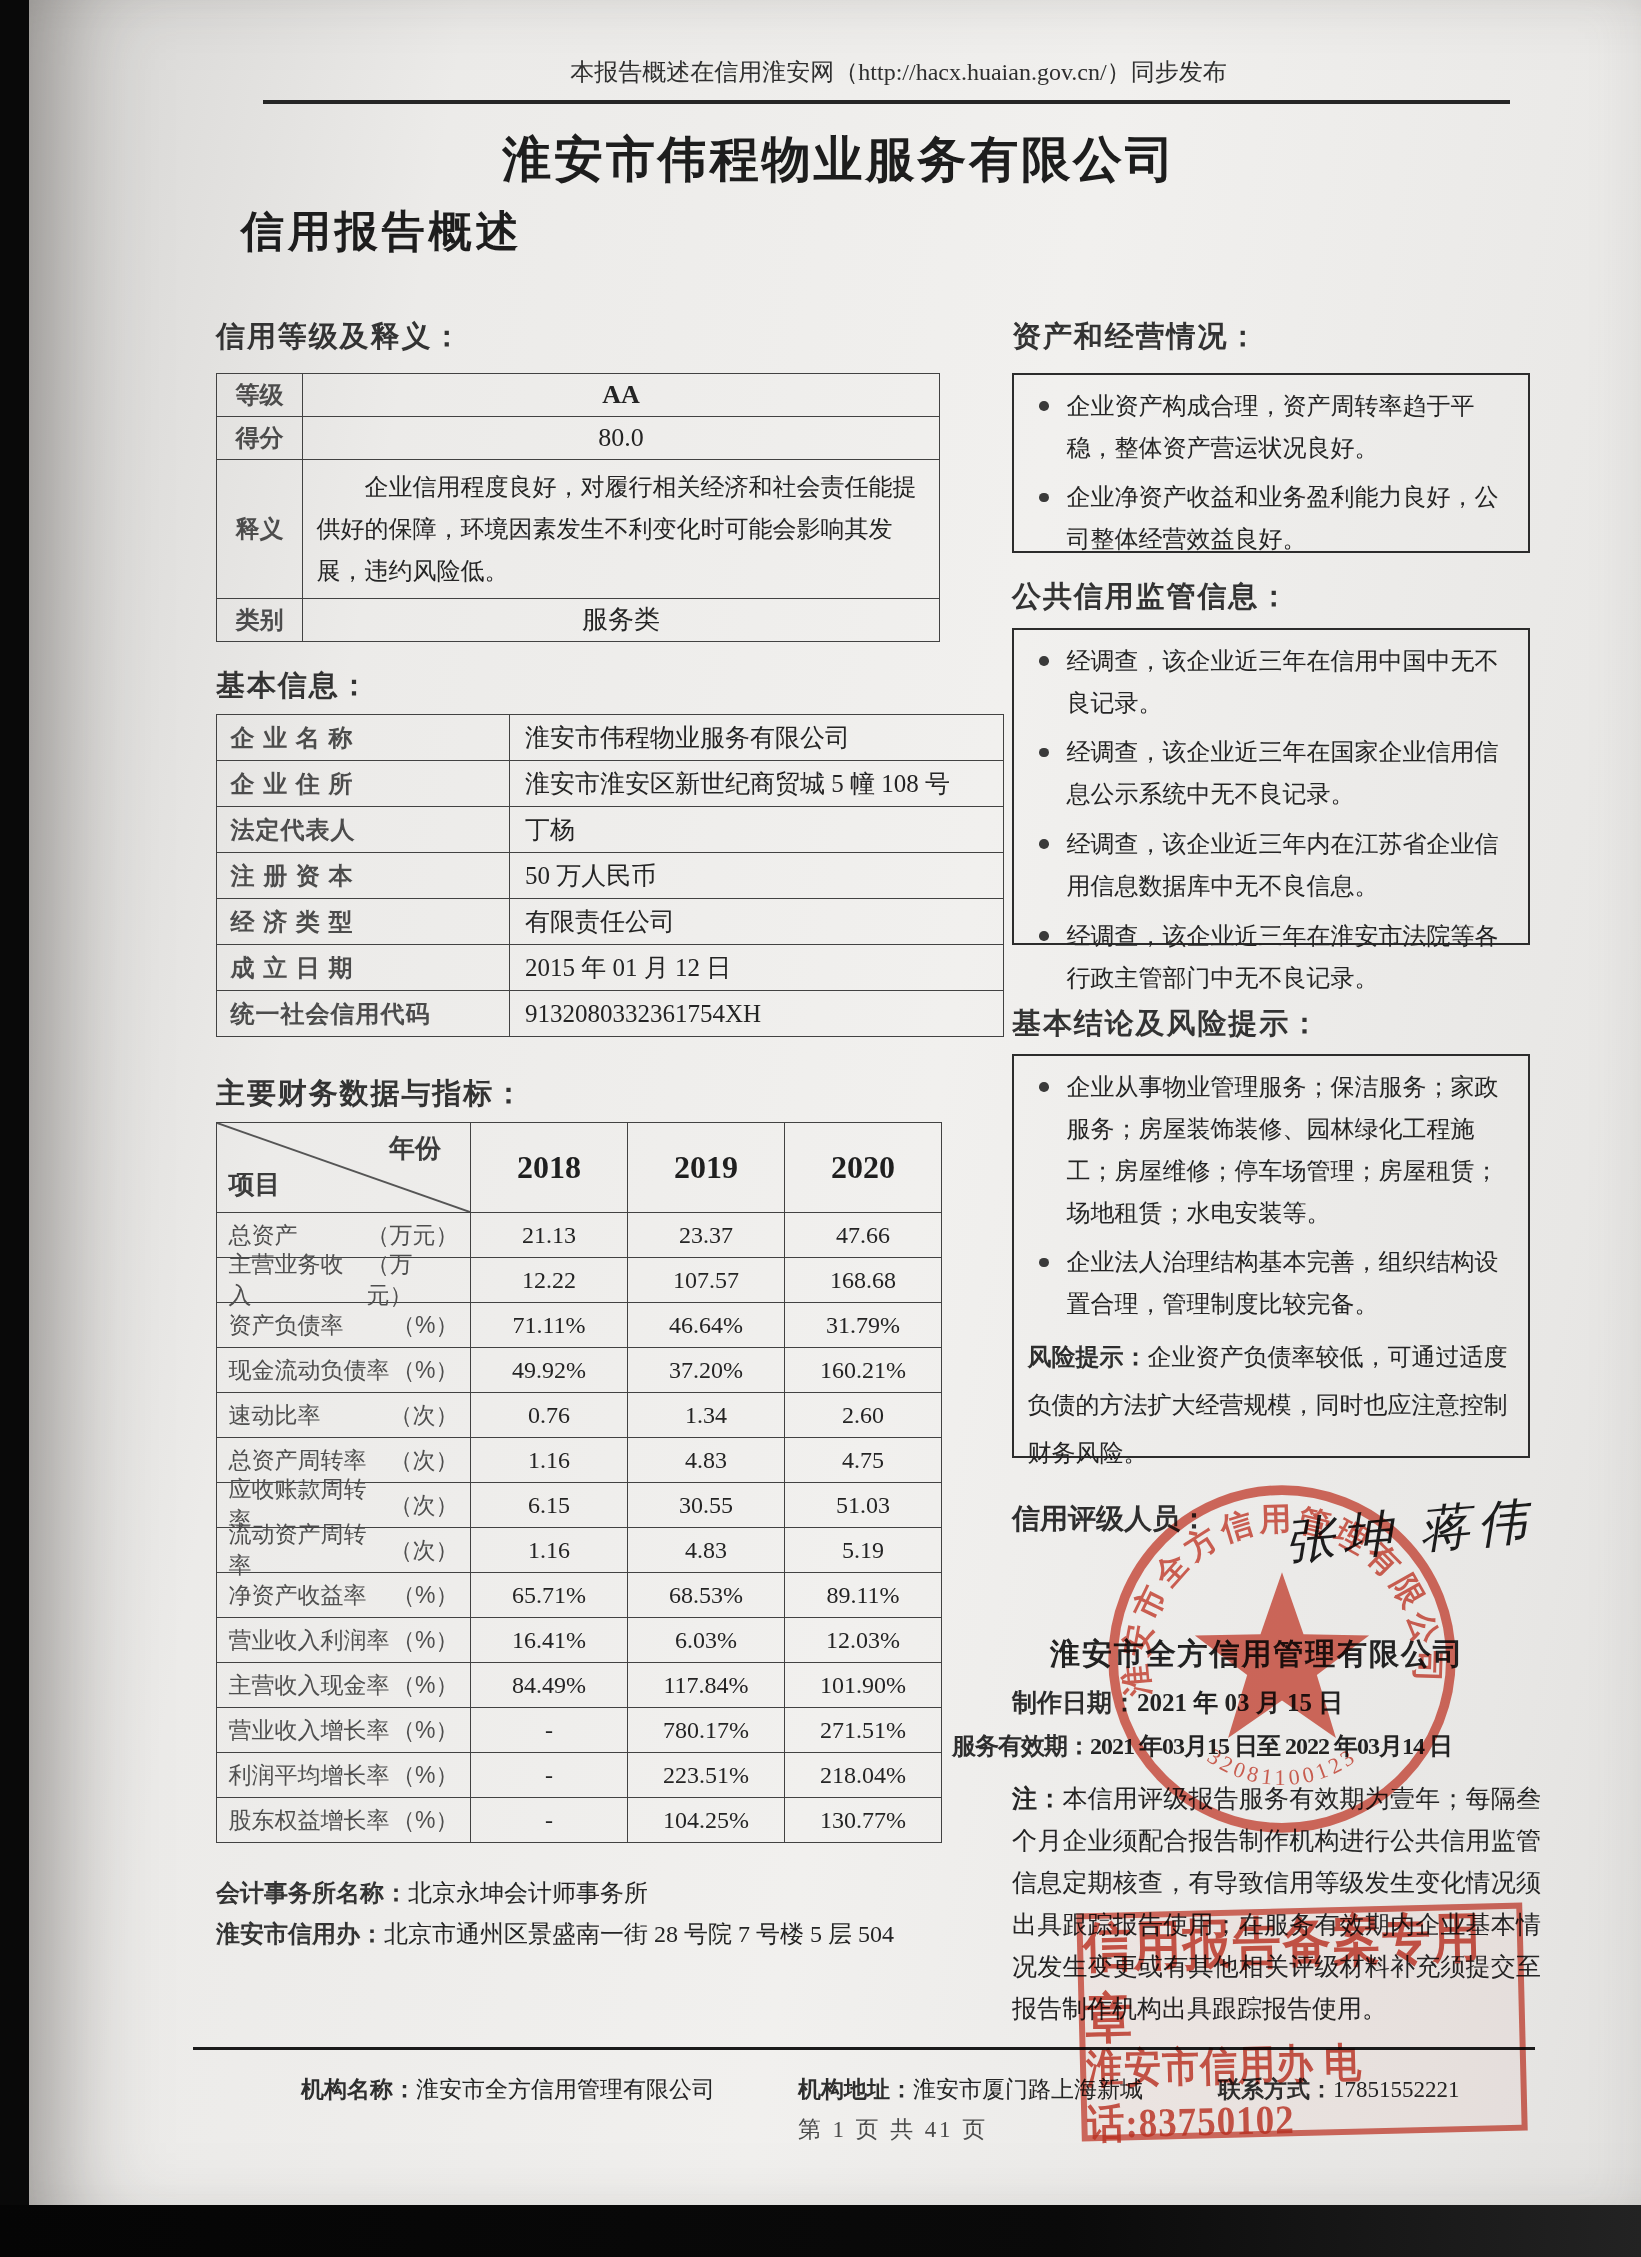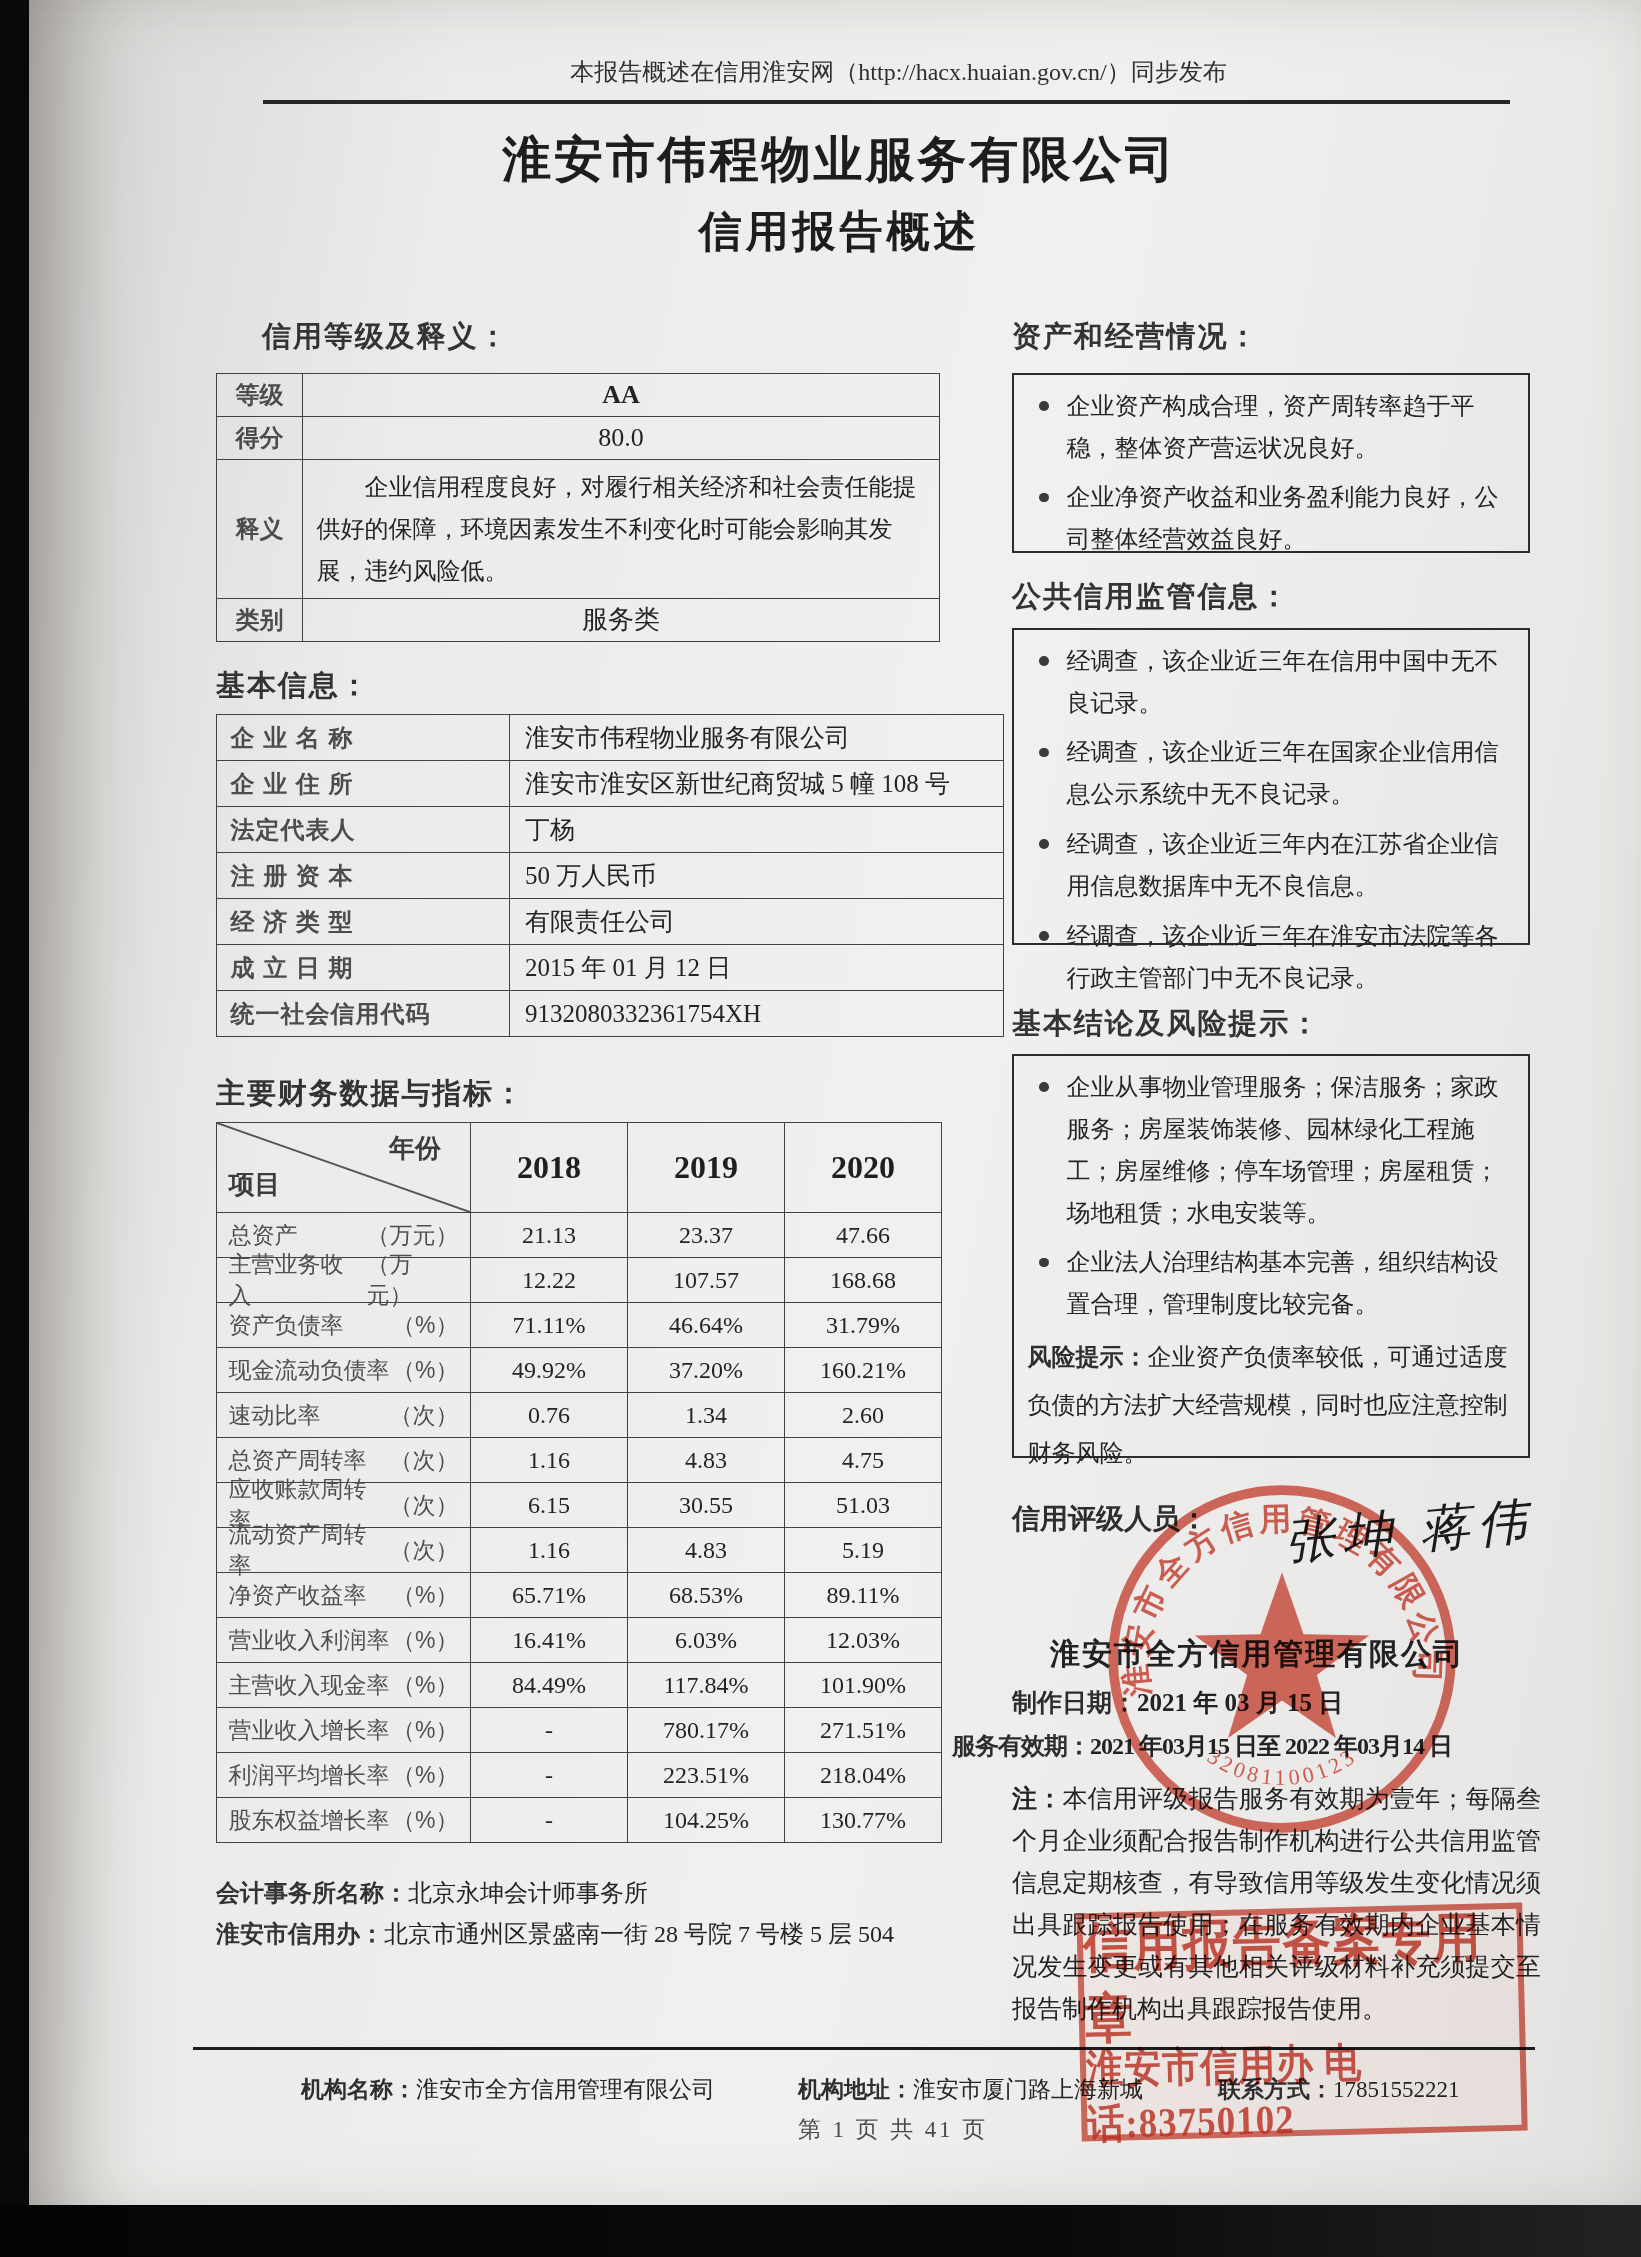--- a/index.html
+++ b/index.html
@@ -15,21 +15,21 @@
         box-shadow:inset 77px 0 106px -58px rgba(55,50,46,.5), inset -24px 0 68px -43px rgba(120,115,110,.25);}
   
   .serif{font-family:"Liberation Serif","DejaVu Serif",serif;color:#242424;}
   .sans{font-family:"Liberation Sans","DejaVu Sans",sans-serif;color:#2e2e2e;}
   .sec-h{font-family:"Liberation Sans","DejaVu Sans",sans-serif;font-weight:bold;
          font-size:29px;color:#333;letter-spacing:1.9px;}
   .header-note{left:406px;top:56px;width:985px;text-align:center;font-size:24px;color:#2f2f2f;}
   .rule{left:263px;top:100px;width:1247px;height:3.9px;background:#262626;}
   .title1{left:241px;top:127px;width:1197px;text-align:center;font-size:49px;font-weight:bold;
           letter-spacing:2.9px;color:#1d1d1d;}
-  .title2{left:241px;top:203px;width:1197px;text-align:center;font-size:43px;font-weight:bold;
+  .title2{left:241px;top:203px;width:1197px;font-size:43px;font-weight:bold;
           letter-spacing:3.9px;color:#1d1d1d;}
   
   table{border-collapse:collapse;table-layout:fixed;}
   td,th{border:1.9px solid #424242;padding:0;}
   .rt{left:216px;top:373px;width:724px;}
   .rt .lab{width:85px;text-align:center;font-family:"Liberation Sans",sans-serif;font-weight:bold;
            font-size:24px;color:#4c4c4c;}
   .rt .val{text-align:center;font-size:26px;}
   .rt .val.b{font-weight:bold;}
   .rt .expl{text-align:left;font-size:24px;line-height:42px;padding:5.8px 13.5px;text-indent:2em;}
@@ -91,21 +91,21 @@
 <body>
 
 <div class="page">
   <div class="paper"></div>
 
   <div class="abs header-note serif">本报告概述在信用淮安网（http://hacx.huaian.gov.cn/）同步发布</div>
   <div class="abs rule"></div>
   <div class="abs title1 sans">淮安市伟程物业服务有限公司</div>
   <div class="abs title2 sans">信用报告概述</div>
 
-  <div class="abs sec-h" style="left:216px;top:317px;margin-left:46px;">信用等级及释义：</div>
+  <div class="abs sec-h" style="left:216px;top:317px;">信用等级及释义：</div>
   <table class="abs rt">
     <tbody>
         <tr>
       <td class="lab" style="height:42px;">等级</td>
       <td class="val b serif">AA</td>
     </tr>
     <tr>
       <td class="lab" style="height:42px;">得分</td>
       <td class="val serif">80.0</td>
     </tr>

